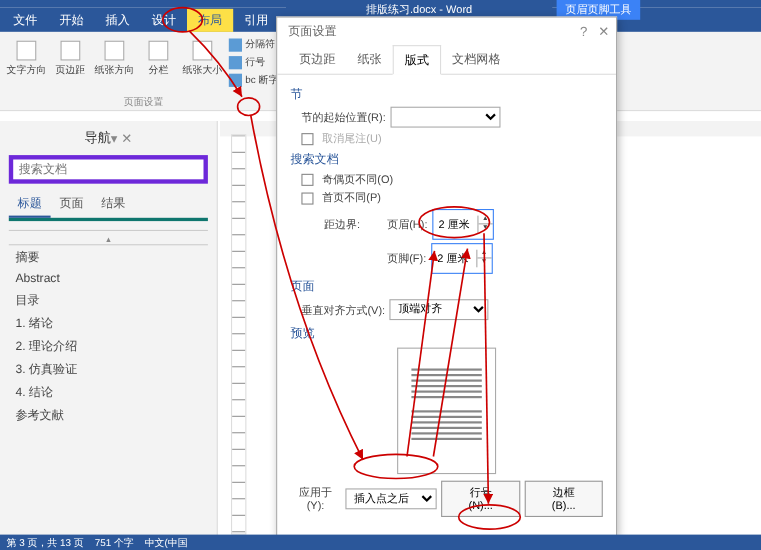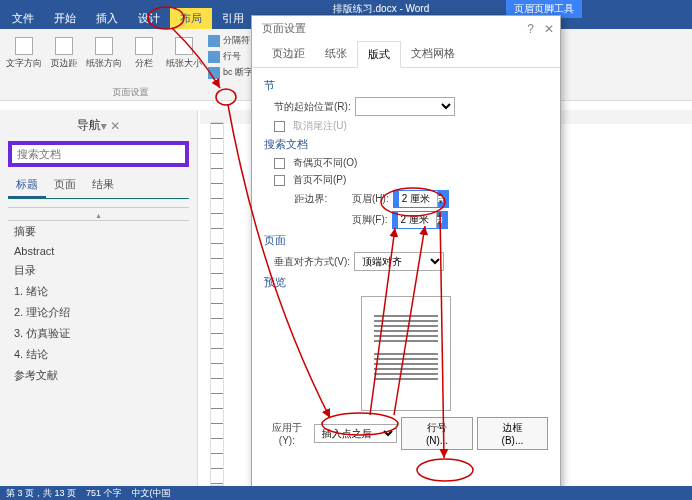--- a/index.html
+++ b/index.html
@@ -24,21 +24,21 @@
   .rg-btn .ico { width: 18px; height: 18px; background: #5b9bd5; margin-bottom: 2px; }
   .rg-btn.small { width: auto; flex-direction: row; padding: 1px 3px; font-size: 9px; }
   .rg-btn.small .ico { width: 12px; height: 12px; margin: 0 3px 0 0; }
   .rg-label { font-size: 9px; color: #888; padding: 1px 0; text-align: center; width: 100%; }
   .rg-col { display: flex; flex-direction: column; gap: 1px; }
   
   
   .nav-panel { position: absolute; top: 110px; left: 0; width: 198px; bottom: 12px; background: #f3f3f3; border-right: 1px solid #ddd; padding: 4px 8px; }
   .nav-title { display: flex; justify-content: center; align-items: center; font-size: 12px; padding: 3px 2px; }
   .nav-search { width: 100%; border: 4px solid #6d28d9; background: #fff; padding: 3px 5px; font-size: 11px; margin-top: 4px; }
-  .nav-tabs { display: flex; margin-top: 6px; border-bottom: 1px solid #0f766e; }
+  .nav-tabs { display: flex; margin-top: 6px; border-bottom: 3px solid #0f766e; }
   .nav-tabs span { font-size: 11px; padding: 4px 8px; cursor: pointer; color: #555; }
   .nav-tabs span.active { color: #2b579a; border-bottom: 2px solid #2b579a; }
   .nav-list { margin-top: 8px; }
   .nav-list div { font-size: 11px; padding: 3px 6px; color: #444; cursor: pointer; }
   .nav-list div.row-div { border-top: 1px solid #ccc; border-bottom: 1px solid #ccc; height: 14px; text-align: center; font-size: 8px; color: #888; }
   
   
   .ruler-v { position: absolute; left: 210px; top: 122px; width: 14px; bottom: 14px; background: #fff; border: 1px solid #ddd; background-image: repeating-linear-gradient(#888 0, #888 1px, transparent 1px, transparent 15px); background-size: 4px 15px; background-position: 5px 0; }
   .ruler-h-box { position: absolute; top: 110px; left: 200px; right: 0; height: 14px; background: #f3f3f3; }
   
@@ -48,21 +48,21 @@
   .dlg-title .ctl { display: flex; gap: 10px; color: #888; font-size: 12px; }
   .dlg-tabs { display: flex; border-bottom: 1px solid #ddd; padding: 0 10px; }
   .dlg-tabs span { font-size: 11px; padding: 5px 10px; cursor: pointer; color: #555; }
   .dlg-tabs span.active { border: 1px solid #ddd; border-bottom: 1px solid #fff; margin-bottom: -1px; background: #fff; color: #000; }
   .dlg-body { flex: 1; padding: 6px 12px; overflow: hidden; }
   .sect { font-size: 11px; color: #2b579a; margin-top: 4px; margin-bottom: 4px; }
   .row { display: flex; align-items: center; margin: 3px 0 3px 10px; font-size: 10px; color: #444; gap: 4px; }
   .row label { font-size: 10px; text-align: center; }
   .cb { width: 11px; height: 11px; border: 1px solid #888; display: inline-block; margin-right: 4px; }
   .sel { border: 1px solid #aaa; background: #fff; height: 19px; font-size: 10px; padding: 0 3px; }
-  .spin { display: flex; align-items: center; border: 6px solid #3b82f6; height: 18px; width: 56px; }
+  .spin { display: flex; align-items: center; border: 1px solid #3b82f6; height: 28px; width: 56px; justify-content: flex-end; }
   .spin input { border: none; width: 38px; height: 16px; font-size: 10px; padding: 0 3px; outline: none; }
   .spin .arrows { display: flex; flex-direction: column; width: 14px; border-left: 1px solid #aaa; }
   .spin .arrows span { height: 8px; font-size: 6px; text-align: center; line-height: 7px; border-bottom: 1px solid #aaa; cursor: pointer; }
   .spin .arrows span:last-child { border-bottom: none; }
   .preview-box { width: 90px; height: 115px; border: 1px solid #aaa; margin: 6px auto; background: #fff; padding: 18px 12px; }
   .preview-box .ln { height: 2px; background: #888; margin-bottom: 3px; }
   .preview-box .gap { height: 8px; }
   .dlg-bottom { display: flex; justify-content: space-between; align-items: center; padding: 6px 10px; border-top: 1px solid #ddd; }
   .btn { border: 1px solid #999; background: #f7f7f7; font-size: 10px; padding: 3px 14px; cursor: pointer; }
   

